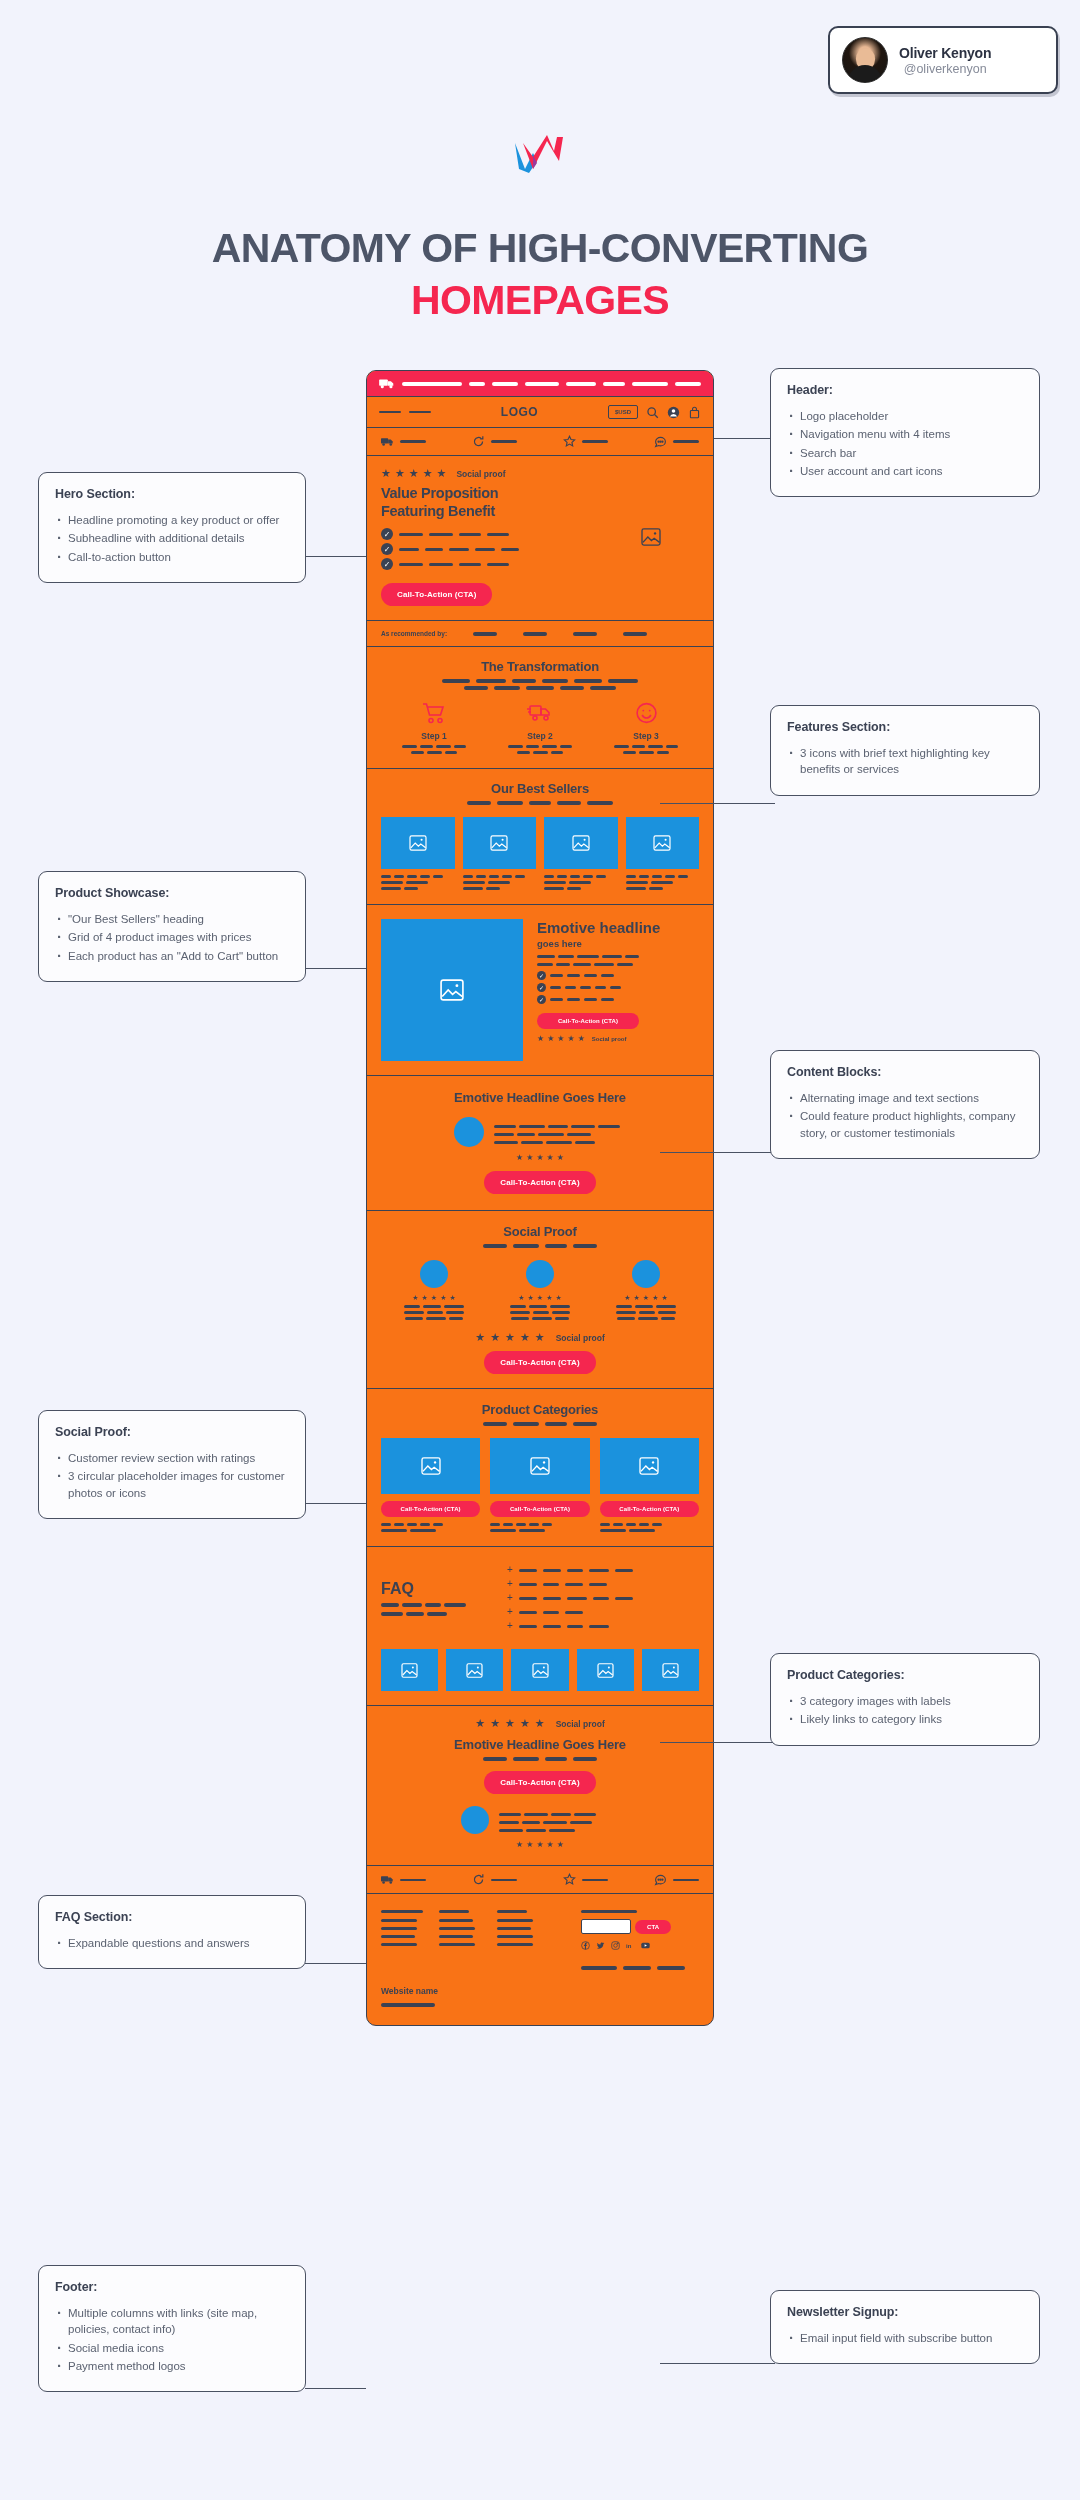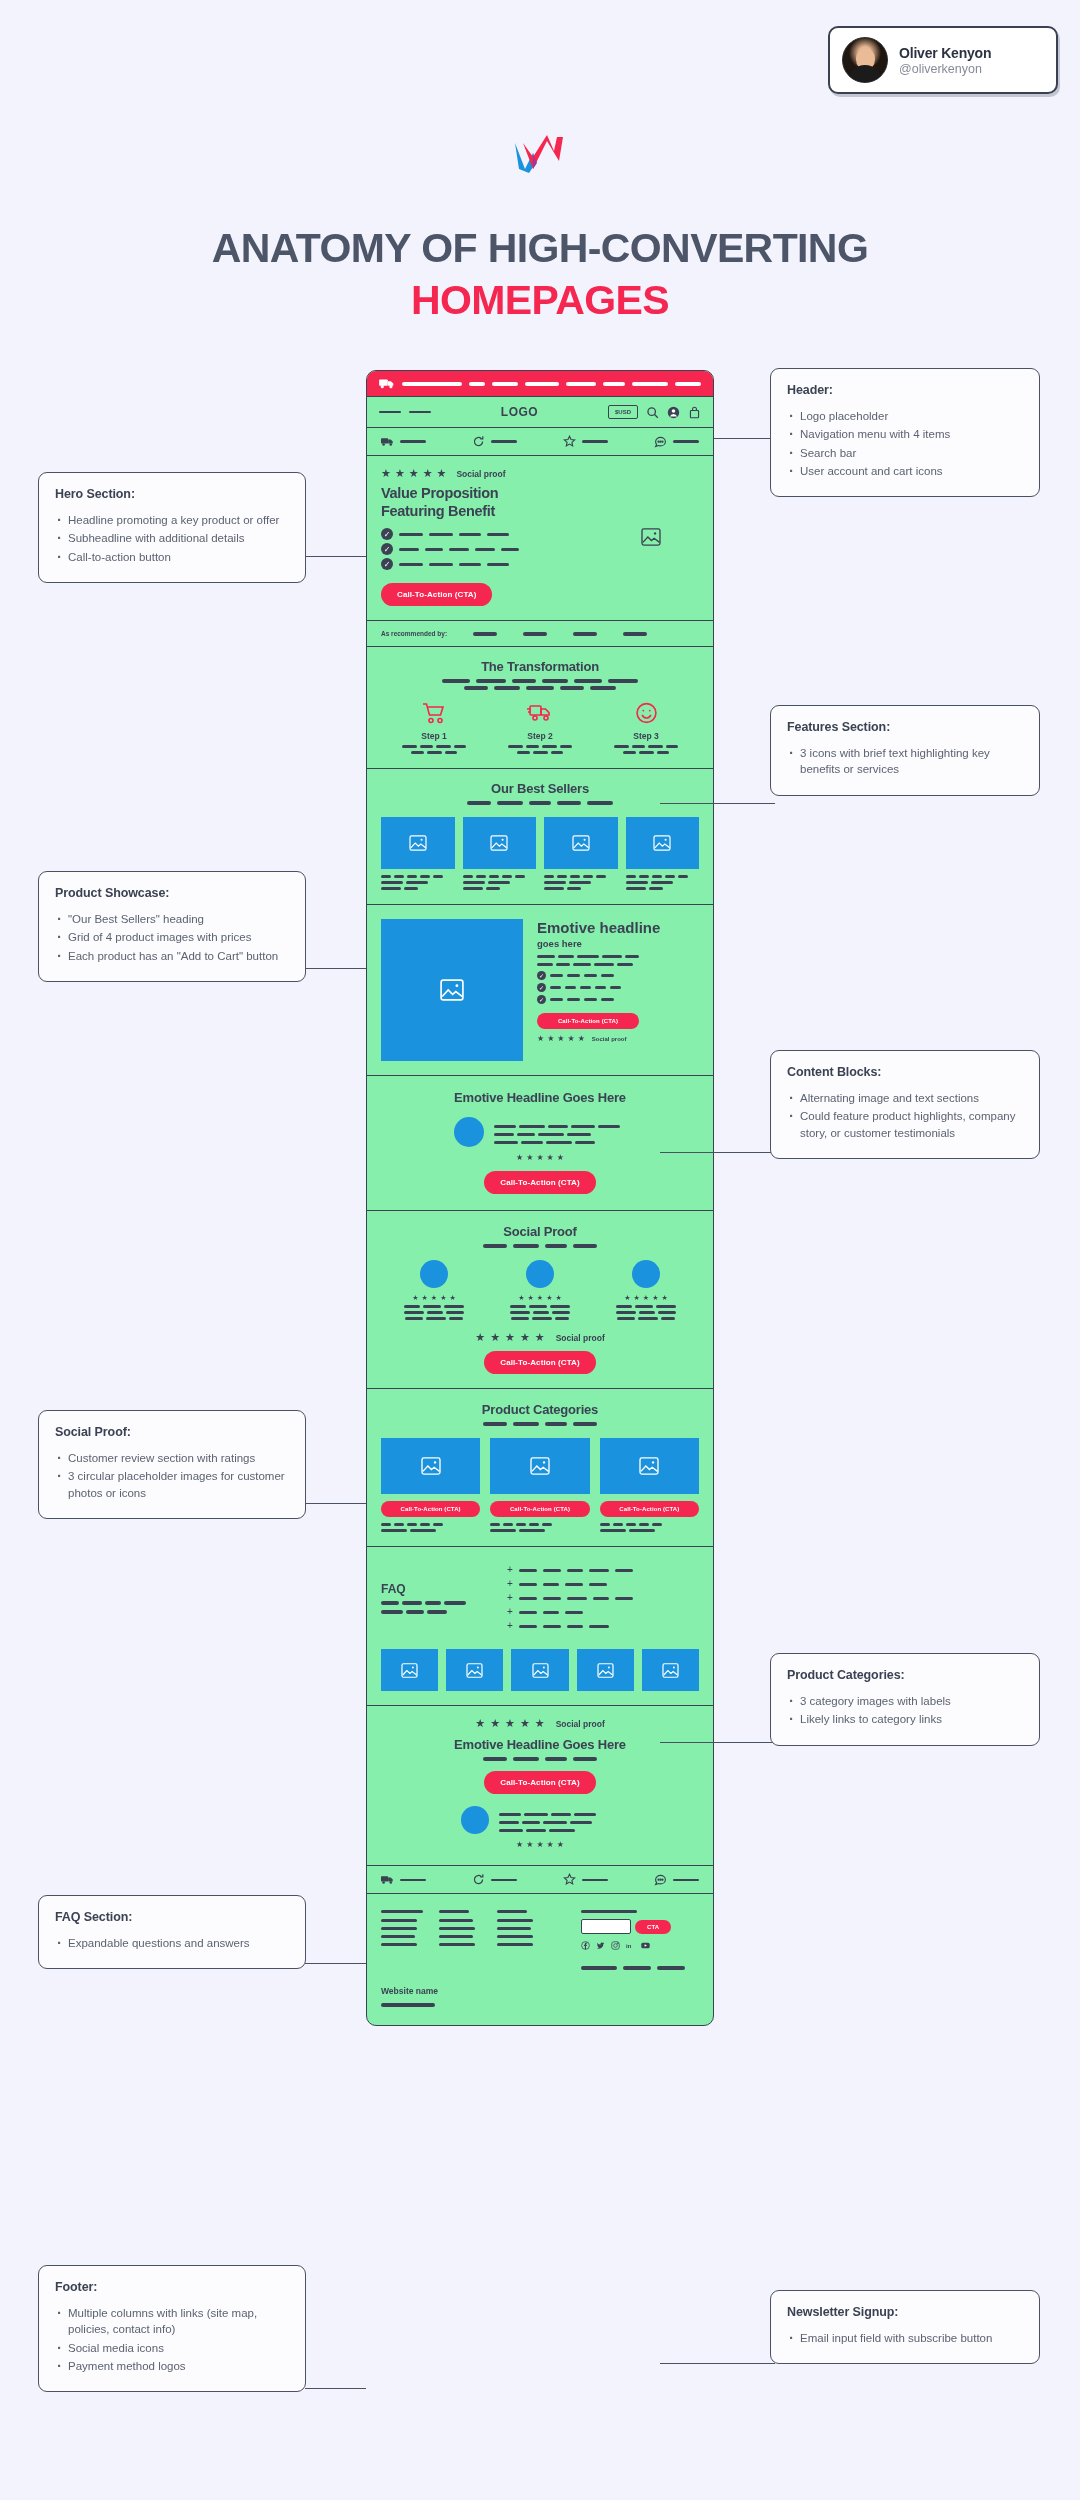--- a/index.html
+++ b/index.html
@@ -32,21 +32,21 @@
     content:""; position:absolute; left:50%; top:26%;
     width:19px;height:21px;margin-left:-9.5px;border-radius:46% 46% 52% 52%;
     background:#e9bb96;
   }
   .avatar::after{
     content:""; position:absolute; left:50%; bottom:0;
     width:34px;height:17px;margin-left:-17px;border-radius:17px 17px 0 0;
     background:#1b1b1b;
   }
   .author-name { font-size: 14px; font-weight: 700; color: #2c3242; letter-spacing:-.2px;}
-  .author-handle { font-size: 12.5px; color: #868b99; margin-top: 1px;}
+  .author-handle { font-size: 12.5px; color: #868b99; margin-top: 1px; text-align: center;}
 
   
   .brand { position: absolute; top: 135px; left: 0; width: 1080px;
            display: flex; align-items: center; justify-content: center; gap: 12px; }
   .brand-mark { width: 54px; height: 40px; flex: 0 0 auto; }
   .brand-text { font-size: 37px; letter-spacing: -1.3px; color: #111; }
   .brand-text b { font-weight: 800; }
   .brand-text span { font-weight: 300; }
 
   
@@ -57,21 +57,21 @@
   }
   .title-line2 {
     font-size: 41px; font-weight: 800; color: #f5264f;
     letter-spacing: -.6px; line-height: 1.16; margin-top: 4px;
   }
 
   
   .mock {
     position: absolute; left: 366px; top: 370px;
     width: 348px; 
-    background: #86efac;
+    background: #f97316;
     border: 1.5px solid #3b4253;
     border-radius: 10px;
     overflow: hidden;
   }
   .sec { border-bottom: 1.5px solid #3b4253; padding: 9px 14px; position: relative; }
   .sec:last-child { border-bottom: none; }
 
   
   .announce { background: #f5264f; height: 26px; display:flex; align-items:center; gap:7px; padding: 0 12px; border-bottom:1.5px solid #3b4253;}
   .announce .truck { width:16px;height:11px;}
@@ -759,21 +759,21 @@
             <i class="l" style="width:26px"></i>
             <i class="l" style="width:26px"></i>
           </div>
       </div>
     </div>
   </div>
 
   <div class="sec" style="padding:14px 14px">
     <div style="display:flex;gap:16px;align-items:center;">
       <div style="width:110px">
-        <div style="font-size:12px;font-weight:800;color:#3b4253">FAQ</div>
+        <div style="font-size:16px;font-weight:800;color:#3b4253">FAQ</div>
         <div class="dashrow" style="gap:3px;justify-content:flex-start;margin-top:5px">
             <i class="l" style="width:18px;height:4px"></i>
             <i class="l" style="width:20px;height:4px"></i>
             <i class="l" style="width:16px;height:4px"></i>
             <i class="l" style="width:22px;height:4px"></i>
           </div>
         <div class="dashrow" style="gap:3px;justify-content:flex-start">
             <i class="l" style="width:22px;height:4px"></i>
             <i class="l" style="width:18px;height:4px"></i>
             <i class="l" style="width:20px;height:4px"></i>

